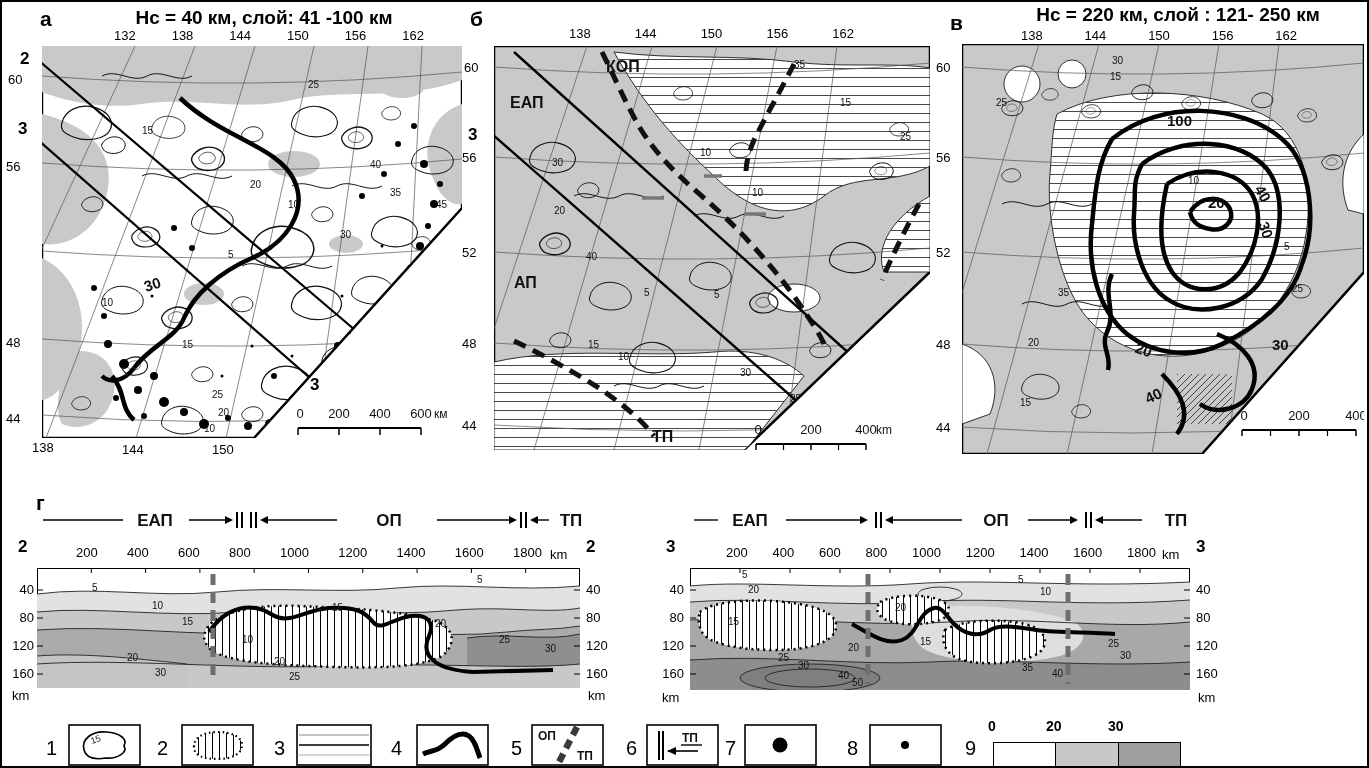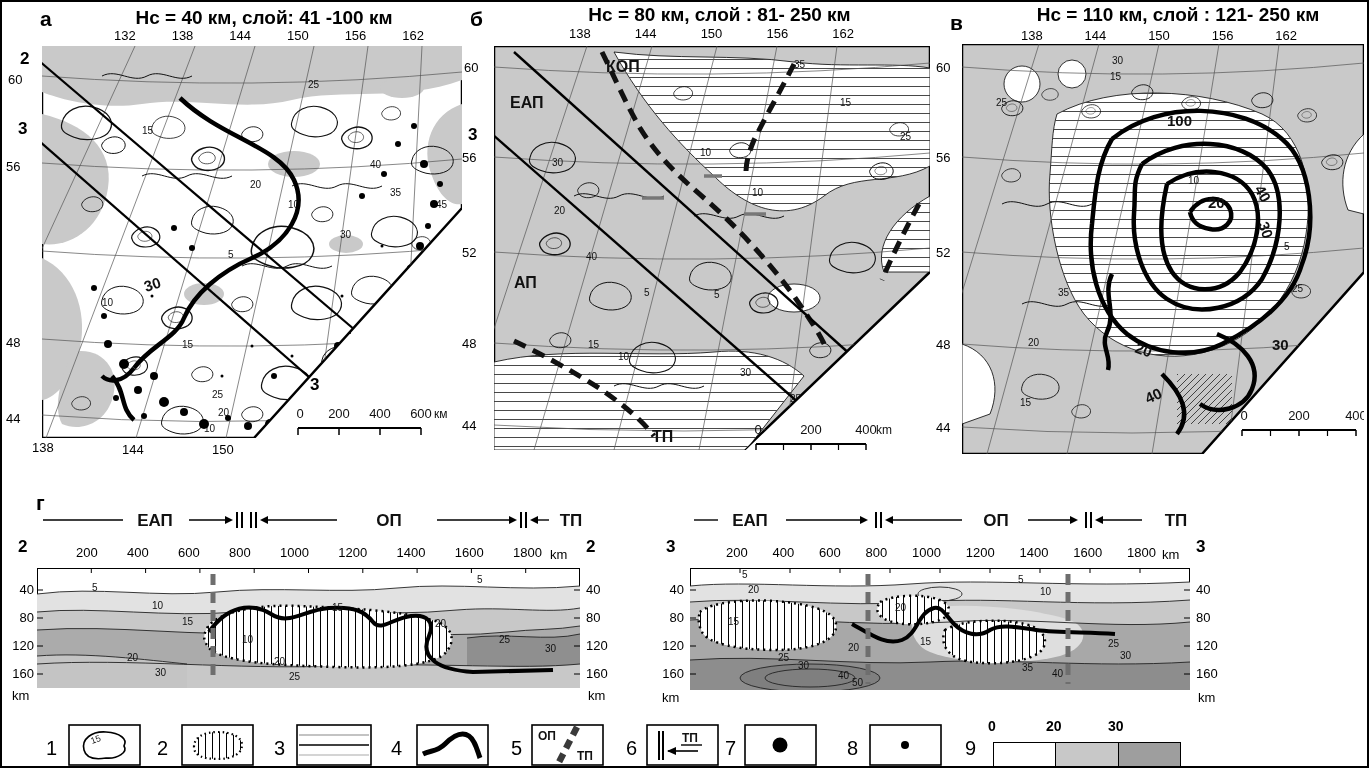--- a/index.html
+++ b/index.html
@@ -216,21 +216,20 @@
       <text x="136" y="10" font-size="12">км</text>
       <line x1="0" y1="20" x2="123" y2="20" stroke="#000" stroke-width="2"></line>
       <line x1="0" y1="20" x2="0" y2="27" stroke="#000" stroke-width="1.5"></line>
       <line x1="41" y1="20" x2="41" y2="27" stroke="#000" stroke-width="1.5"></line>
       <line x1="82" y1="20" x2="82" y2="27" stroke="#000" stroke-width="1.5"></line>
       <line x1="123" y1="20" x2="123" y2="27" stroke="#000" stroke-width="1.5"></line>
     </g>
   </svg>
 
   <span class="abs b21" style="left:468px;top:6px">б</span>
-  <div class="abs title" style="left:520px;top:2px;width:395px">Нс = 80 км,  слой : 81- 250 км</div>
   <div class="abs row" style="left:567px;top:24px;width:285px">
       <span>138</span>
       <span>144</span>
       <span>150</span>
       <span>156</span>
       <span>162</span>
     </div>
 
   <span class="abs t13" style="left:462px;top:58px">60</span>
   <span class="abs b17" style="left:466px;top:124px">3</span>
@@ -336,21 +335,21 @@
       <line x1="0" y1="20" x2="110" y2="20" stroke="#000" stroke-width="2"></line>
       <line x1="0" y1="20" x2="0" y2="26" stroke="#000" stroke-width="1.5"></line>
       <line x1="27.5" y1="20" x2="27.5" y2="26" stroke="#000" stroke-width="1.2"></line>
       <line x1="55" y1="20" x2="55" y2="26" stroke="#000" stroke-width="1.5"></line>
       <line x1="82.5" y1="20" x2="82.5" y2="26" stroke="#000" stroke-width="1.2"></line>
       <line x1="110" y1="20" x2="110" y2="26" stroke="#000" stroke-width="1.5"></line>
     </g>
   </svg>
 
   <span class="abs b21" style="left:948px;top:10px">в</span>
-  <div class="abs title" style="left:990px;top:2px;width:372px">Нс = 110 км, слой : 121- 250 км</div>
+  <div class="abs title" style="left:990px;top:2px;width:372px">Нс = 220 км, слой : 121- 250 км</div>
   <div class="abs row" style="left:1019px;top:26px;width:276px">
       <span>138</span>
       <span>144</span>
       <span>150</span>
       <span>156</span>
       <span>162</span>
     </div>
 
   <span class="abs t13" style="left:934px;top:58px">60</span>
   <span class="abs t13" style="left:934px;top:148px">56</span>

